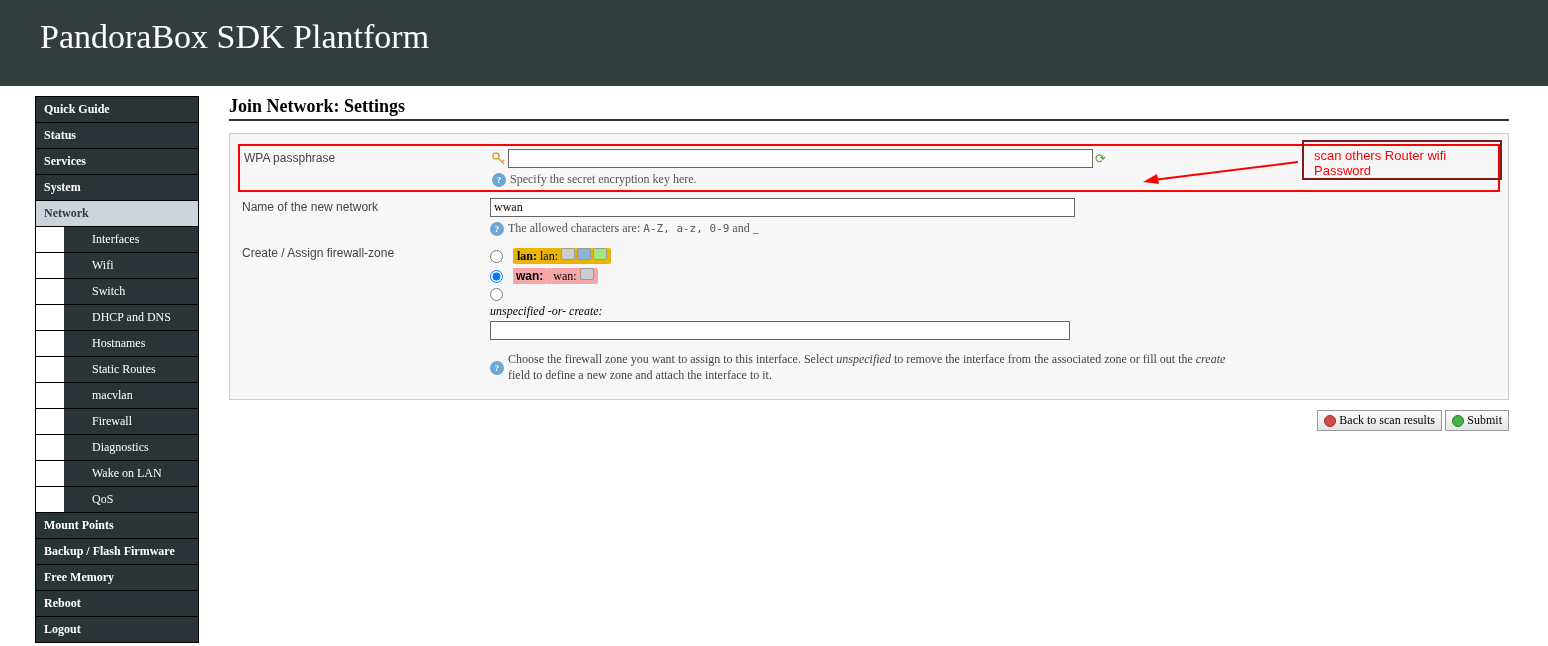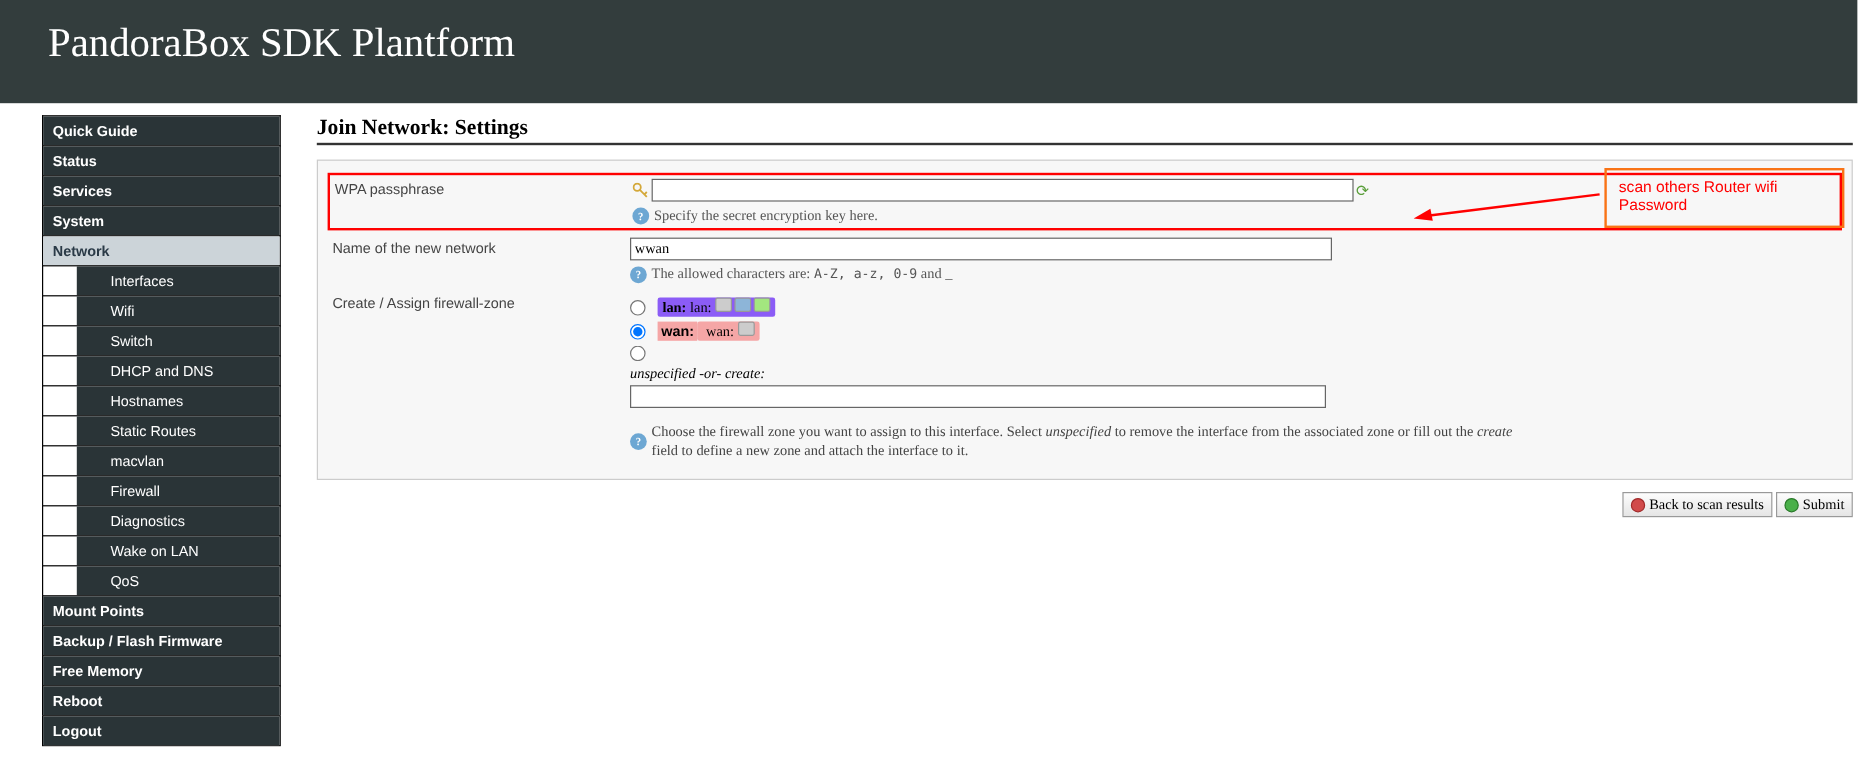--- a/index.html
+++ b/index.html
@@ -1,20 +1,20 @@
 <!DOCTYPE html>
 <html><head>
 <meta charset="utf-8">
 <style>
 * { box-sizing: border-box; margin: 0; padding: 0; }
 body { font-family: Verdana, Arial, sans-serif; font-size: 12px; background: #fff; width: 1548px; }
 .header { background: #333d3d; color: #fff; padding: 18px 40px 30px 40px; }
 .header h1 { font-family: Georgia, serif; font-size: 34px; font-weight: normal; }
 .container { display: flex; padding: 10px 0 0 35px; }
-.sidebar { width: 199px; flex-shrink: 0; }
+.sidebar { width: 164px; flex-shrink: 0; font-family: Liberation Serif, serif; }
 .sidebar ul { list-style: none; }
 .sidebar li { border: 1px solid #000; border-bottom: none; }
 .sidebar li:last-child { border-bottom: 1px solid #000; }
 .sidebar li a { display: block; padding: 5px 8px; color: #fff; text-decoration: none; background: #2a3437; font-weight: bold; font-size: 12px; }
 .sidebar li.sub a { padding-left: 28px; font-weight: normal; margin-left: 28px; }
 .sidebar li.active a { background: #ccd4d9; color: #2a3a47; font-weight: bold; }
 .content { flex: 1; padding: 0 0 0 30px; position: relative; }
 .page-title { font-family: Georgia, serif; font-size: 18px; font-weight: bold; border-bottom: 2px solid #333; padding-bottom: 2px; margin-bottom: 12px; width: 1280px; }
 .form-box { border: 1px solid #ccc; background: #f7f7f7; width: 1280px; padding: 8px 12px 12px 12px; position: relative; }
 .form-row { display: flex; align-items: flex-start; padding: 4px 0; }
@@ -23,29 +23,29 @@
 .hint { color: #555; margin-top: 4px; display: flex; align-items: center; gap: 4px; font-family: Georgia, serif; }
 .info-icon { display: inline-flex; width: 14px; height: 14px; border-radius: 50%; background: #6da7d3; color: #fff; font-size: 9px; font-weight: bold; align-items: center; justify-content: center; flex-shrink: 0; }
 .input-wrap { display: flex; align-items: center; }
 .input-wrap .key-icon { display: inline-block; width: 14px; height: 14px; margin-right: 2px; color: #d4a839; }
 .text-input { border: 1px solid #666; padding: 1px 3px; font-size: 12px; font-family: Verdana; }
 .pass-input { width: 585px; }
 .name-input { width: 585px; }
 .reload-icon { margin-left: 2px; color: #5a9e3a; font-size: 13px; cursor: pointer; }
 .zone-option { display: flex; align-items: center; gap: 10px; margin: 4px 0; }
 .zone-label { padding: 1px 4px; border-radius: 2px; font-family: Georgia, serif; }
-.zone-lan { background: #8b5cf6; }
+.zone-lan { background: #eab308; }
 .zone-wan { background: #f5a6a6; font-weight: bold; }
 .zone-wan-name { background: #f5a6a6; font-weight: bold; padding: 1px 3px; }
 .zone-icons { display: inline-flex; gap: 2px; }
 .tiny-icon { width: 14px; height: 12px; background: #ccc; border: 1px solid #999; border-radius: 2px; }
 .unspec-label { font-style: italic; font-family: Georgia, serif; }
 .create-input { width: 580px; border: 1px solid #666; padding: 1px 3px; margin-top: 2px; }
 .highlight-row { border: 2px solid #f00; padding: 3px 4px; margin: 2px -4px; }
-.annotation-box { position: absolute; top: 6px; right: 6px; border: 2px solid #f97316; color: #f00; padding: 6px 10px 20px 10px; width: 200px; height: 50px; font-size: 13px; }
+.annotation-box { position: absolute; top: 6px; right: 6px; border: 2px solid #7f1d1d; color: #f00; padding: 6px 10px 20px 10px; width: 200px; height: 40px; font-size: 13px; }
 .arrow-svg { position: absolute; top: 26px; right: 205px; }
 .buttons { margin-top: 10px; width: 1280px; text-align: right; }
 .btn { display: inline-flex; align-items: center; gap: 3px; border: 1px solid #999; background: linear-gradient(#fdfdfd,#e5e5e5); padding: 2px 6px; font-size: 12px; cursor: pointer; font-family: Georgia, serif; }
 .btn-green-dot { width: 12px; height: 12px; border-radius: 50%; background: #4ab04a; border: 1px solid #2a7a2a; display: inline-block; }
 .btn-red-dot { width: 12px; height: 12px; border-radius: 50%; background: #d14a4a; border: 1px solid #a12a2a; display: inline-block; }
 .mono { font-family: monospace; font-size: 11px; text-align: right; }
 .italic { font-style: italic; }
 .zone-hint { color: #444; max-width: 730px; font-family: Georgia, serif; line-height: 1.3; }
 </style>
 </head>

